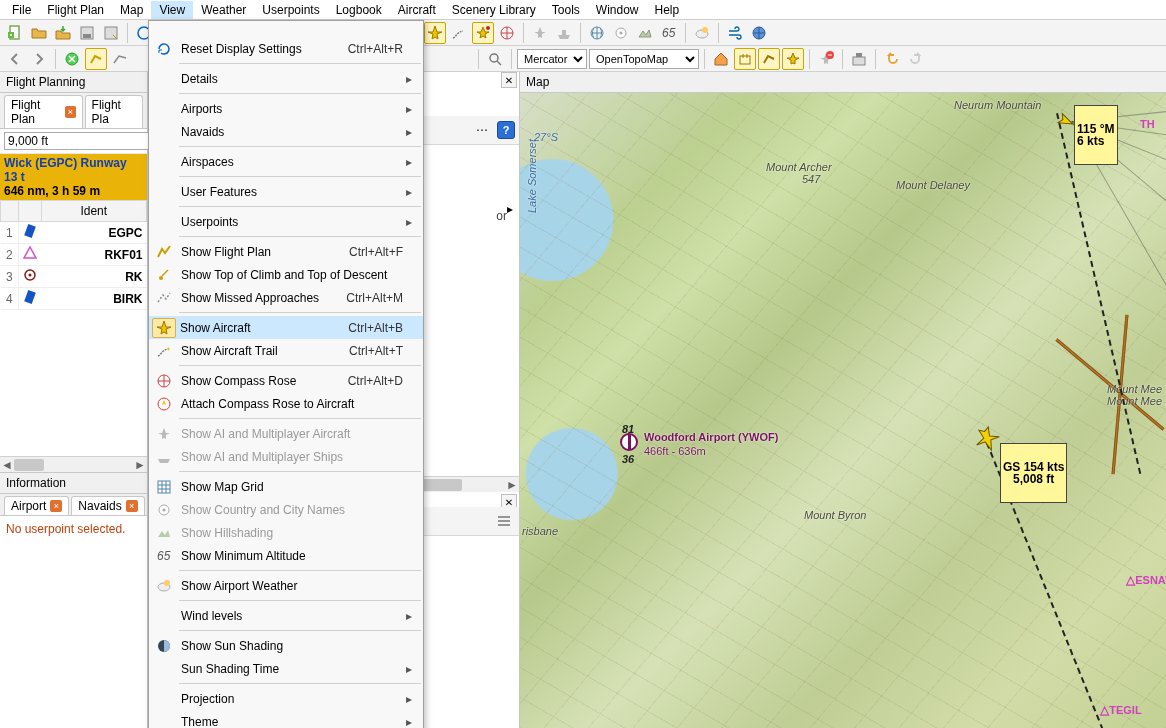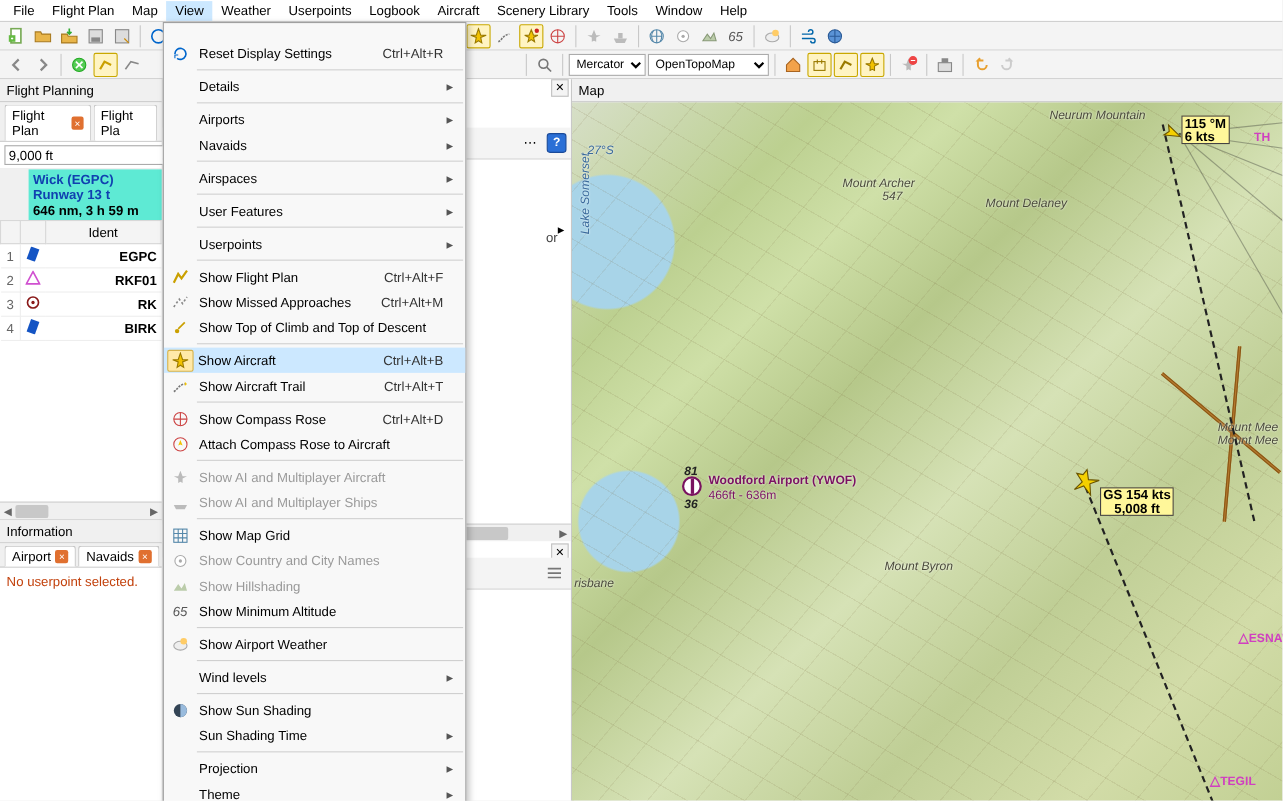--- a/index.html
+++ b/index.html
@@ -24,21 +24,21 @@
 .midpane { width:372px; border-right:1px solid #c8c8c8; background:#fff; position:relative;}
 .rightpane { flex:1; display:flex; flex-direction:column; }
 
 .panetitle { background:#f0f0f0; border-bottom:1px solid #c8c8c8; padding:3px 6px; font-weight:400;}
 .tabrow { display:flex; background:#f0f0f0; border-bottom:1px solid #c8c8c8; padding:2px 4px 0 4px; gap:2px;}
 .tab { background:#fff; border:1px solid #c8c8c8; border-bottom:none; padding:2px 6px; display:flex; align-items:center; gap:4px; border-radius:3px 3px 0 0;}
 .xclose { width:12px; height:12px; background:#e07030; border-radius:2px; color:#fff; font-size:9px; display:flex;align-items:center;justify-content:center;}
 .altrow { padding:3px 4px; display:flex; gap:4px; background:#fff; border-bottom:1px solid #e8e8e8;}
 .altrow input { flex:1; border:1px solid #ababab; padding:1px 3px; font-size:12px; height:18px;}
 
-.routehead { padding:2px 4px; background:#5eead4;margin-left:26px;}
+.routehead { padding:2px 4px; background:#eab308;}
 .routehead .t1 { color:#1040b0; font-weight:bold; font-size:12px;}
 .routehead .t2 { color:#000; font-weight:bold; font-size:12px;}
 
 .wpt-table { background:#fff; flex:1; overflow:auto; font-size:12px;}
 .wpt-table table { width:100%; border-collapse:collapse;}
 .wpt-table th { background:#f4f4f4; border:1px solid #d8d8d8; padding:3px 4px; font-weight:400; text-align:center;}
 .wpt-table td { border-bottom:1px solid #eee; padding:2px 4px; text-align:right;}
 .wpt-table td.num { color:#666; width:18px; text-align:center; border-right:1px solid #eee;}
 .wpt-table td.ico { width:20px; text-align:center;}
 .hscroll { height:16px; background:#f0f0f0; border-top:1px solid #d0d0d0; position:relative;}
@@ -80,21 +80,21 @@
 }
 .maplabel { position:absolute; color:#4a4a3a; font-size:11px; font-style:italic; text-shadow:0 0 2px #fff;}
 .roadh { position:absolute; background:#b77b2e; height:3px; border-top:1px solid #8a5616; border-bottom:1px solid #8a5616;}
 .trackline { position:absolute; border-top:2px dashed #222; transform-origin: top left;}
 .apmark { position:absolute; width:18px; height:18px; border-radius:50%; background:#fff; border:2px solid #7a1260; display:flex; align-items:center; justify-content:center;}
 .apmark .rwy { width:3px; height:14px; background:#7a1260;}
 .apname { position:absolute; color:#7a1260; font-weight:bold; font-size:11px; text-shadow:0 0 2px #fff;}
 .apinfo { position:absolute; color:#7a1260; font-size:11px; text-shadow:0 0 2px #fff;}
 .runlbl { position:absolute; color:#222; font-weight:bold; font-style:italic; font-size:11px;}
 .acicon { position:absolute; }
-.acbox { position:absolute; background:#fff79a; border:1px solid #444; padding:0 2px; font-size:11px; font-weight:bold; line-height:12px;}
+.acbox { position:absolute; background:#fff79a; border:1px solid #444; padding:17px 2px; font-size:11px; font-weight:bold; line-height:12px;}
 .tri { position:absolute; color:#d040c0; font-size:12px; font-weight:bold;}
 .projline { position:absolute; border-top: 1px solid rgba(40,40,40,.35); transform-origin: top left; }
 
 .midtop { display:flex; align-items:center; justify-content:flex-end; gap:4px; padding:3px 4px; background:#f4f4f4; border-bottom:1px solid #d8d8d8;}
 .helpbtn{ width:18px;height:18px;border-radius:3px;background:#2a6fd6;color:#fff;display:flex;align-items:center;justify-content:center;font-weight:bold;font-size:11px;border:1px solid #1a4a99;}
 .midline { padding:4px 6px; color:#444;}
 
 </style>
 </head>
 <body>
@@ -604,37 +604,37 @@
           <path d="M2 13l4-8 3 4 5-7" fill="none" stroke="#caa000" stroke-width="2"></path>
         </svg>
       </div>
       <div class="lbl">Show Flight Plan</div>
       <div class="sc">Ctrl+Alt+F</div>
       <div class="sub"></div>
     </div>
     <div class="row">
       <div class="iconcell">
         <svg viewBox="0 0 16 16">
+          <circle cx="5" cy="11" r="2" fill="#caa000"></circle>
+          <path d="M6 9l6-6" stroke="#caa000" stroke-width="1.5"></path>
+        </svg>
+      </div>
+      <div class="lbl">Show Top of Climb and Top of Descent</div>
+      <div class="sub"></div>
+    </div>
+    <div class="row">
+      <div class="iconcell">
+        <svg viewBox="0 0 16 16">
           <path d="M2 12l5-7 3 4 4-6" fill="none" stroke="#888" stroke-dasharray="2 2" stroke-width="1.5"></path>
         </svg>
       </div>
       <div class="lbl">Show Missed Approaches</div>
       <div class="sc">Ctrl+Alt+M</div>
       <div class="sub"></div>
     </div>
-    <div class="row">
-      <div class="iconcell">
-        <svg viewBox="0 0 16 16">
-          <circle cx="5" cy="11" r="2" fill="#caa000"></circle>
-          <path d="M6 9l6-6" stroke="#caa000" stroke-width="1.5"></path>
-        </svg>
-      </div>
-      <div class="lbl">Show Top of Climb and Top of Descent</div>
-      <div class="sub"></div>
-    </div>
     <div class="row sep-row"></div>
     <div class="row hl">
       <div class="iconcell">
         <svg viewBox="0 0 16 16">
           <path d="M8 1l2 6h5l-5 2 1 5-3-2-3 2 1-5-5-2h5z" fill="#f2c200" stroke="#9a7a00"></path>
         </svg>
       </div>
       <div class="lbl">Show Aircraft</div>
       <div class="sc">Ctrl+Alt+B</div>
       <div class="sub"></div>

